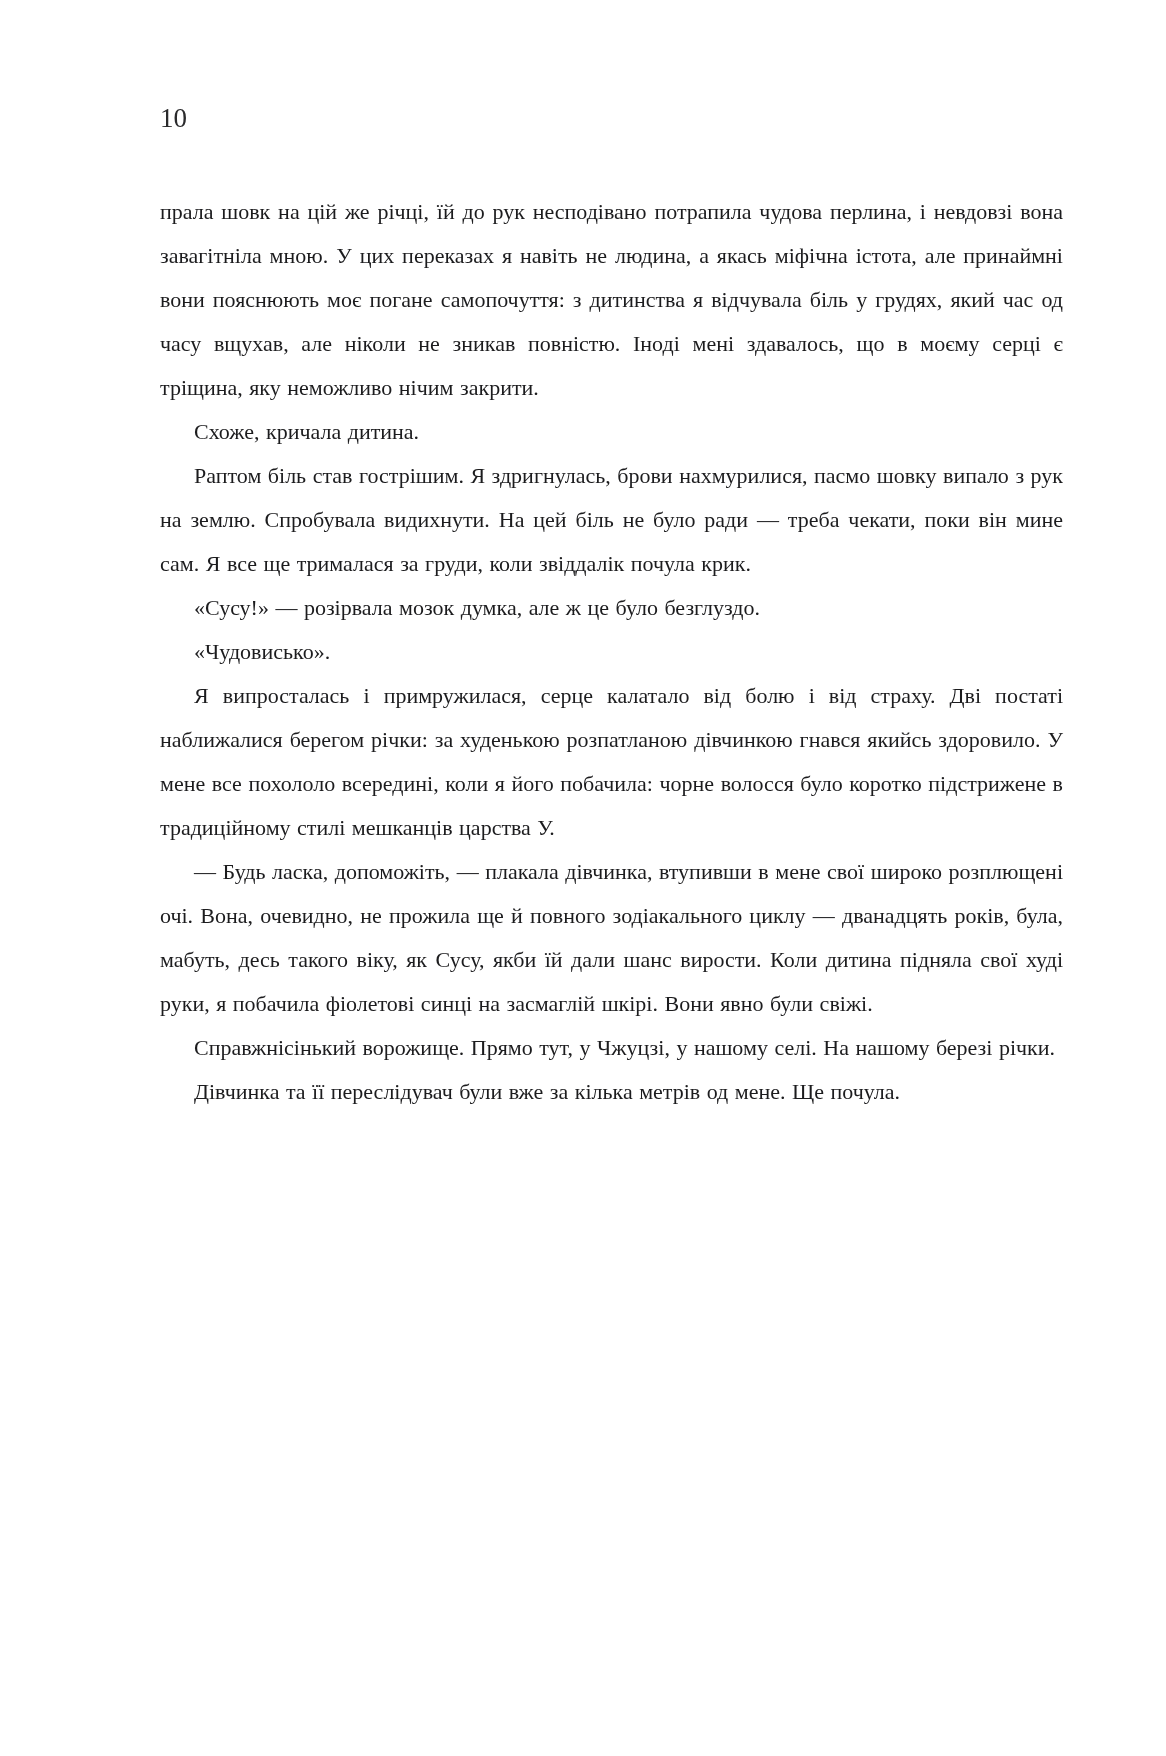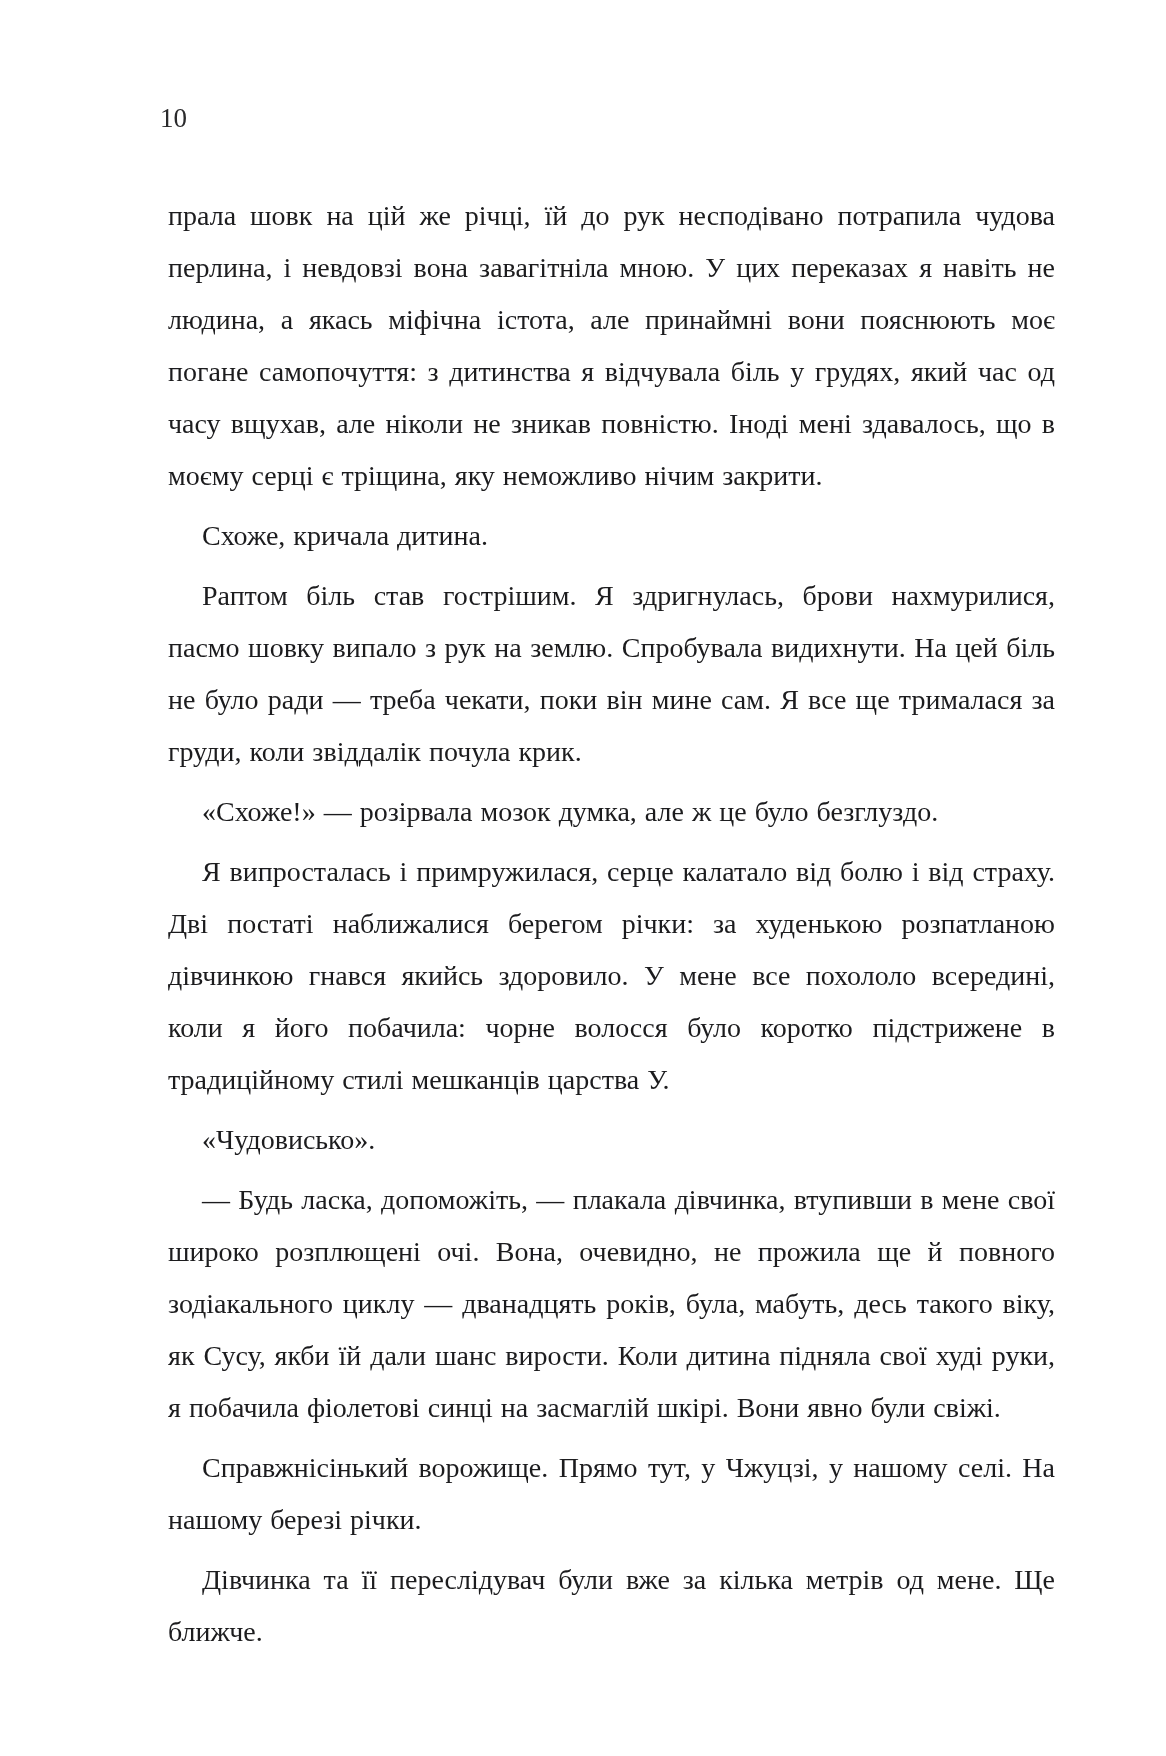--- a/index.html
+++ b/index.html
@@ -21,42 +21,42 @@
     padding: 105px 103px 0 160px;
     background: #ffffff;
   }
   .page-number {
     font-size: 27px;
     line-height: 1;
     margin: 0 0 58px 0;
     color: #2a2a2c;
   }
   .body-text p {
-    margin: 8px;
-    font-size: 28px;
-    line-height: 52px;
+    margin: 0;
+    font-size: 22px;
+    line-height: 44px;
     text-align: justify;
     text-indent: 34px;
     word-spacing: 1px;
     color: #1c1c1e;
   }
   .body-text p.no-indent {
     text-indent: 0;
   }
 </style>
 </head>
 <body>
 
 <div class="page">
   <div class="page-number">10</div>
 
   <div class="body-text">
     <p class="no-indent">прала шовк на цій же річці, їй до рук несподівано потрапила чудова перлина, і невдовзі вона завагітніла мною. У цих переказах я навіть не людина, а якась міфічна істота, але принаймні вони пояснюють моє погане самопочуття: з дитинства я відчувала біль у грудях, який час од часу вщухав, але ніколи не зникав повністю. Іноді мені здавалось, що в моєму серці є тріщина, яку неможливо нічим закрити.</p>
     <p>Схоже, кричала дитина.</p>
     <p>Раптом біль став гострішим. Я здригнулась, брови нахмурилися, пасмо шовку випало з рук на землю. Спробувала видихнути. На цей біль не було ради — треба чекати, поки він мине сам. Я все ще трималася за груди, коли звіддалік почула крик.</p>
-    <p>«Схоже!» — розірвала мозок думка, але ж це було безглуздо.</p>
+    <p>«Сусу!» — розірвала мозок думка, але ж це було безглуздо.</p>
+    <p>«Чудовисько».</p>
     <p>Я випросталась і примружилася, серце калатало від болю і від страху. Дві постаті наближалися берегом річки: за худенькою розпатланою дівчинкою гнався якийсь здоровило. У мене все похололо всередині, коли я його побачила: чорне волосся було коротко підстрижене в традиційному стилі мешканців царства У.</p>
-    <p>«Чудовисько».</p>
     <p>— Будь ласка, допоможіть, — плакала дівчинка, втупивши в мене свої широко розплющені очі. Вона, очевидно, не прожила ще й повного зодіакального циклу — дванадцять років, була, мабуть, десь такого віку, як Сусу, якби їй дали шанс вирости. Коли дитина підняла свої худі руки, я побачила фіолетові синці на засмаглій шкірі. Вони явно були свіжі.</p>
     <p>Справжнісінький ворожище. Прямо тут, у Чжуцзі, у нашому селі. На нашому березі річки.</p>
-    <p>Дівчинка та її переслідувач були вже за кілька метрів од мене. Ще ближче.</p>
+    <p>Дівчинка та її переслідувач були вже за кілька метрів од мене. Ще почула.</p>
   </div>
 </div>
 
 </body></html>

